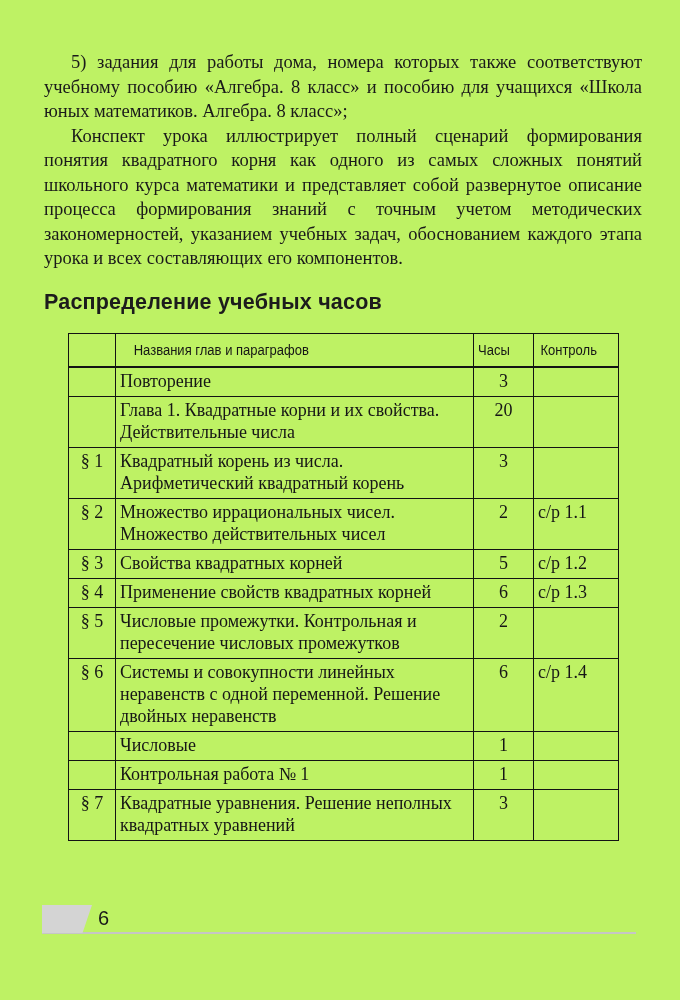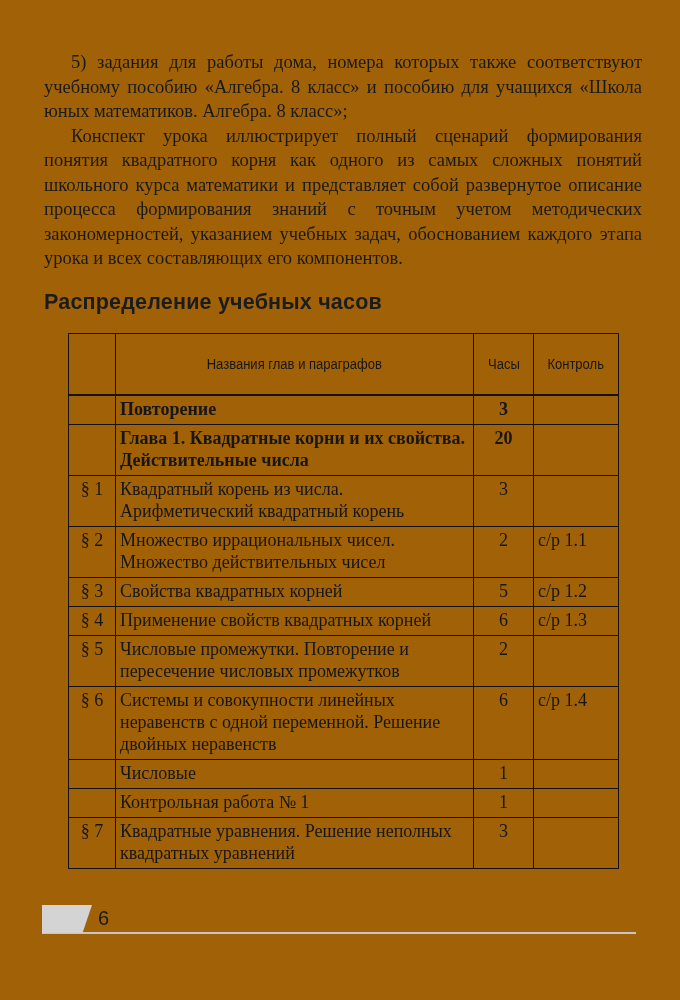--- a/index.html
+++ b/index.html
@@ -1,20 +1,20 @@
 <!DOCTYPE html>
 <html><head>
 <meta charset="utf-8">
 <style>
   html, body { margin: 0; padding: 0; background: #ffffff; }
   .page {
     position: relative;
     width: 680px;
     height: 1000px;
-    background: #a16207;
+    background: #bef264;
     color: #1a1a1a;
     font-family: "Liberation Serif", serif;
     overflow: hidden;
     box-sizing: border-box;
     padding: 50px 38px 0 44px;
   }
   .body-text {
     font-size: 18.5px;
     line-height: 24.5px;
     text-align: justify;
@@ -43,30 +43,30 @@
     vertical-align: top;
     padding: 2px 4px 4px 4px;
     overflow: hidden;
   }
   .schedule thead th {
     border-bottom-width: 2px;
     vertical-align: middle;
     font-family: "Liberation Sans", sans-serif;
     font-weight: normal;
     font-size: 15.5px;
-    text-align: center;
-    padding: 19px 1px;
+    text-align: left;
+    padding: 5px 1px;
     white-space: nowrap;
   }
   .hdr { display: inline-block; transform: scaleX(0.84); transform-origin: center; }
   .c-para   { text-align: center; }
   .c-title  { text-align: left; padding-left: 9px; padding-right: 6px; }
   .c-hours  { text-align: center; }
   .c-control{ }
-  tr.bold td { font-weight: bold; margin-left: 43px; }
+  tr.bold td { font-weight: normal; margin-left: 43px; }
   .footer { position: absolute; left: 42px; right: 44px; top: 904px; height: 30px; }
   .footer-line {
     position: absolute; left: 0; right: 0; bottom: 0;
     height: 2px; background: #c6c6c6;
   }
   .footer-tab {
     position: absolute; left: 0; bottom: 1px;
     width: 50px; height: 28px;
     background: #d4d4d4;
     clip-path: polygon(0 0, 100% 0, 81% 100%, 0 100%);
@@ -136,21 +136,21 @@
           <td class="c-control">с/р 1.2</td>
         </tr>
         <tr>
           <td class="c-para">§ 4</td>
           <td class="c-title">Применение свойств квадратных корней</td>
           <td class="c-hours">6</td>
           <td class="c-control">с/р 1.3</td>
         </tr>
         <tr>
           <td class="c-para">§ 5</td>
-          <td class="c-title">Числовые промежутки. Повторение и пересечение числовых промежутков</td>
+          <td class="c-title">Числовые промежутки. Контрольная и пересечение числовых промежутков</td>
           <td class="c-hours">2</td>
           <td class="c-control"></td>
         </tr>
         <tr>
           <td class="c-para">§ 6</td>
           <td class="c-title">Системы и совокупности линейных неравенств с одной переменной. Решение двойных неравенств</td>
           <td class="c-hours">6</td>
           <td class="c-control">с/р 1.4</td>
         </tr>
         <tr>

